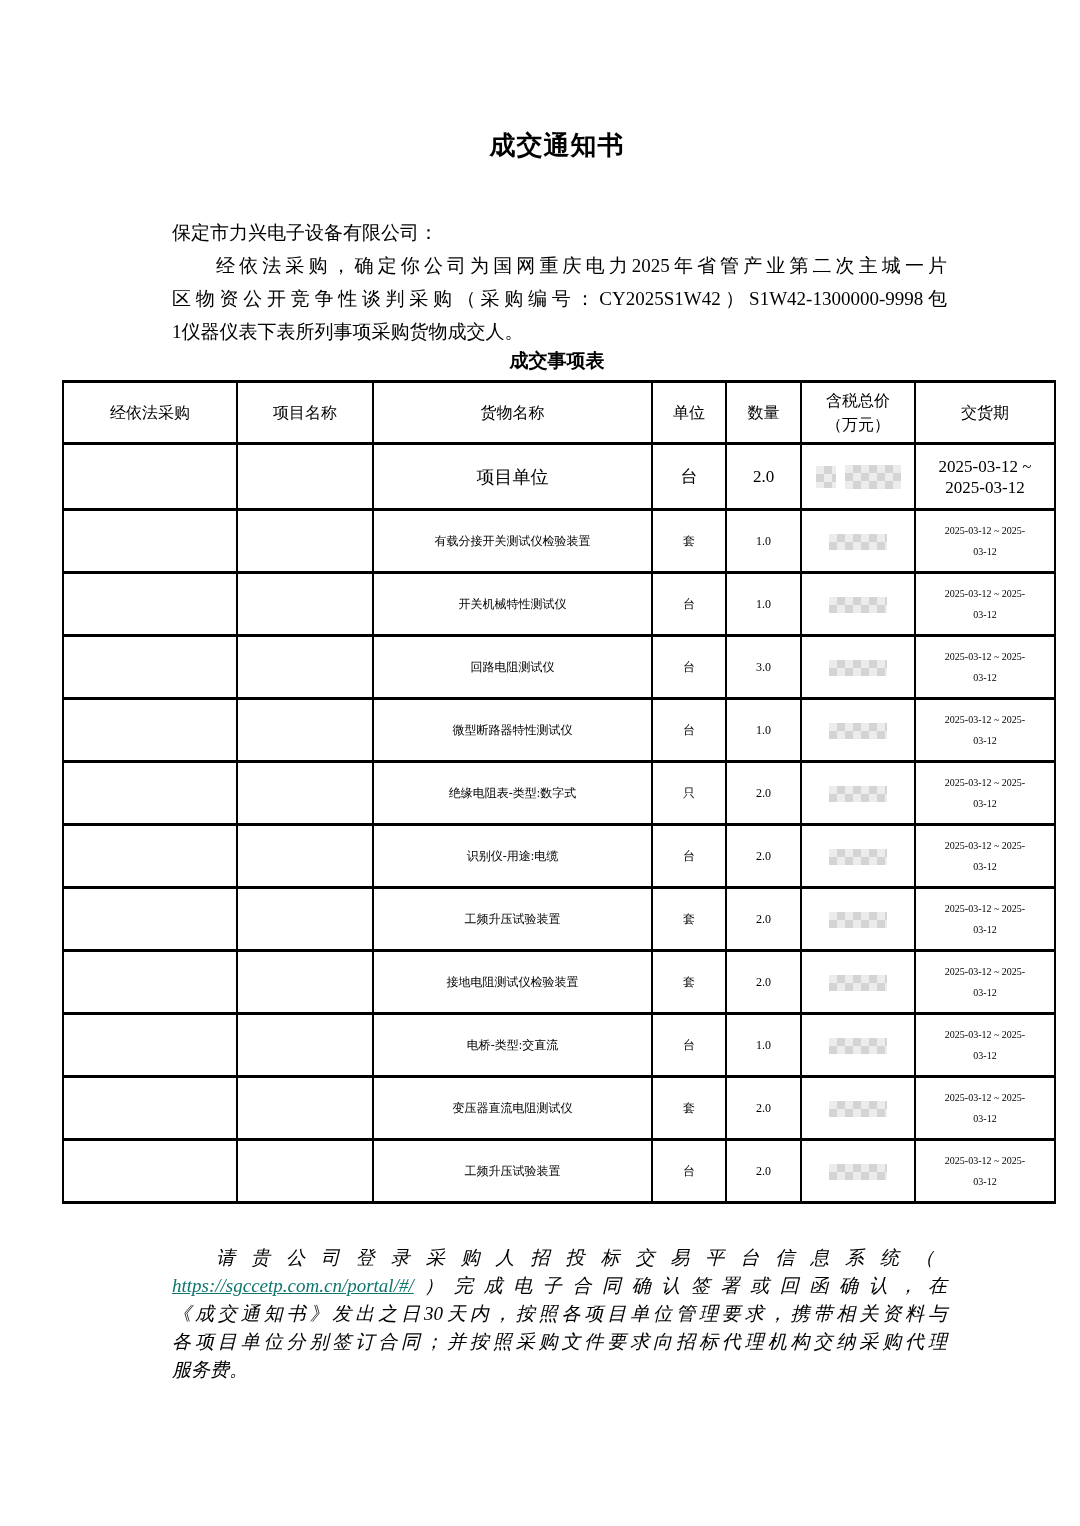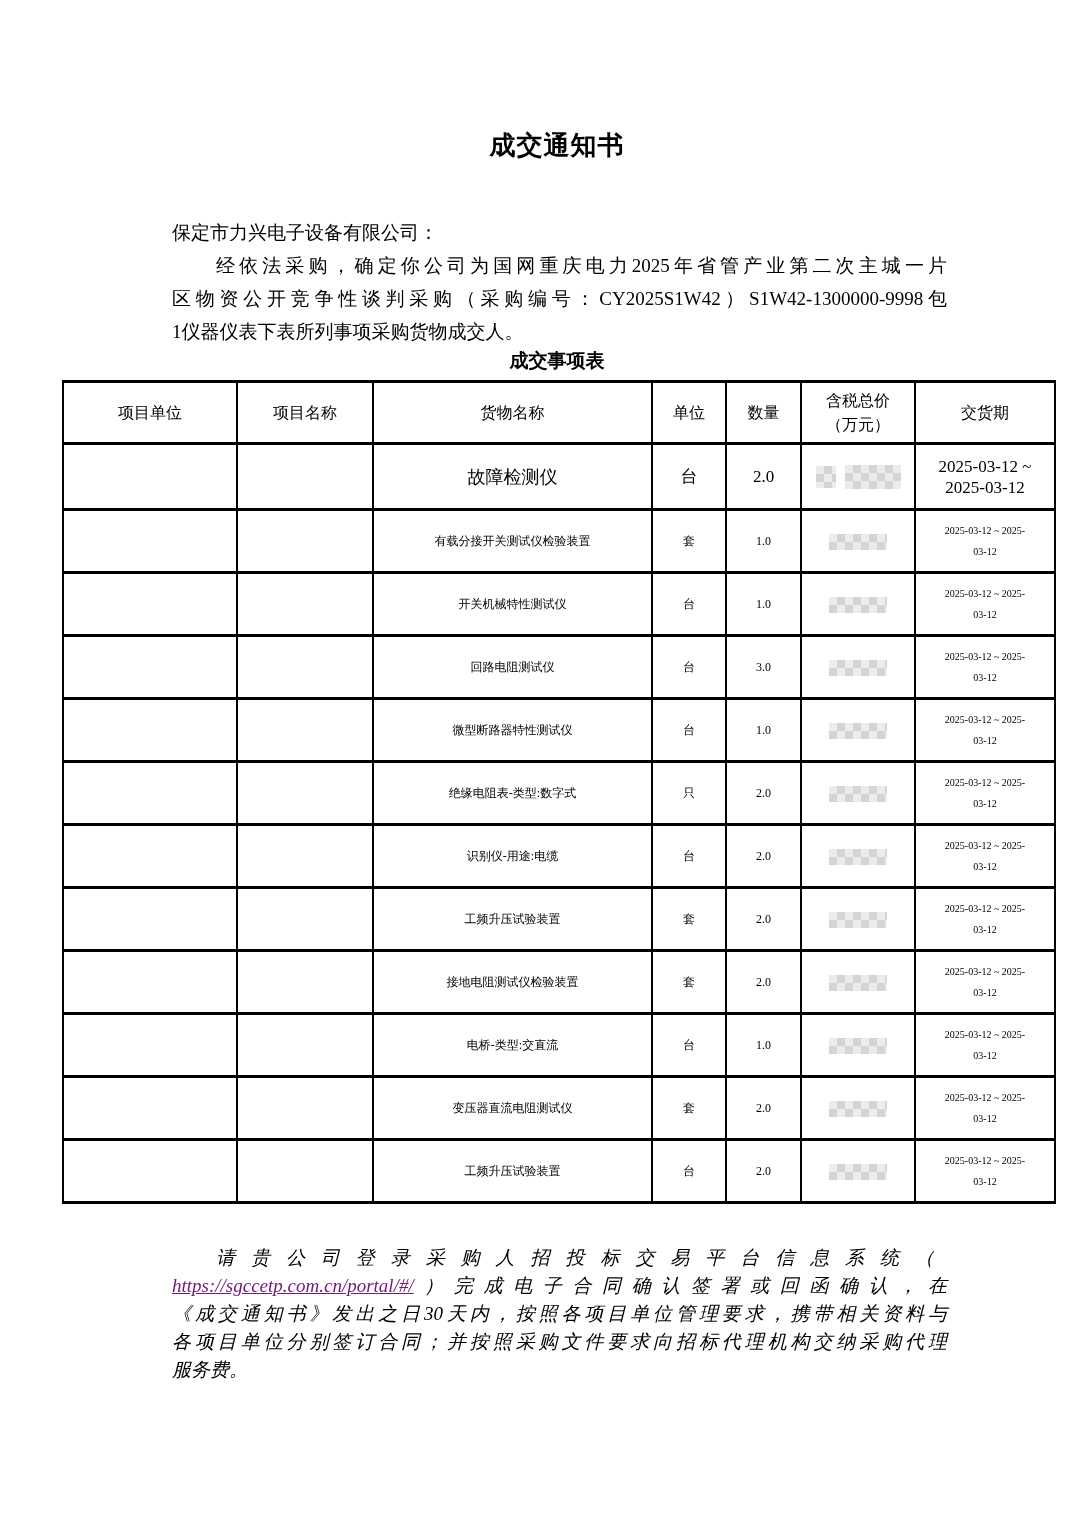--- a/index.html
+++ b/index.html
@@ -54,21 +54,21 @@
   .seg-a{width:20px;height:22px;margin-right:9px;}
   .seg-b{width:56px;height:24px;}
   .seg-c{width:58px;height:16px;}
   .footer{
     margin:40px 150px 0 155px;
     font-size:19px;line-height:28px;
   }
   .footer-line{text-align:justify;text-align-last:justify;font-style:italic;}
   .footer-line.spread{text-indent:44px;letter-spacing:13px;}
   .footer-line.last{text-align-last:left;}
-  .portal-link{color:#701a75;text-decoration:underline;cursor:pointer;}
+  .portal-link{color:#0f766e;text-decoration:underline;cursor:pointer;}
 </style>
 </head>
 <body>
 
 <div class="page">
 
   <div class="doc-title">成交通知书</div>
 
   <div class="intro">
     <div class="recipient">保定市力兴电子设备有限公司：</div>
@@ -84,37 +84,37 @@
       <col style="width:174px">
         <col style="width:136px">
         <col style="width:279px">
       <col style="width:74px">
         <col style="width:75px">
         <col style="width:114px">
         <col style="width:140px">
     </colgroup>
     <thead>
       <tr>
-        <th>项目单位</th>
+        <th>经依法采购</th>
         <th>项目名称</th>
         <th>货物名称</th>
         <th>单位</th>
         <th>数量</th>
         <th>
           <div>含税总价</div>
           <div>（万元）</div>
         </th>
         <th>交货期</th>
       </tr>
     </thead>
     <tbody>
         <tr class="row-large">
       <td class="c-proj-unit"></td>
       <td class="c-proj-name"></td>
-      <td class="c-goods">故障检测仪</td>
+      <td class="c-goods">项目单位</td>
       <td class="c-unit">台</td>
       <td class="c-qty">2.0</td>
       <td class="c-price"><span class="px seg-a"></span><span class="px seg-b"></span></td>
       <td class="c-delivery">
             <div>2025-03-12 ~</div>
             <div>2025-03-12</div>
           </td>
     </tr>
         <tr>
       <td class="c-proj-unit"></td>

